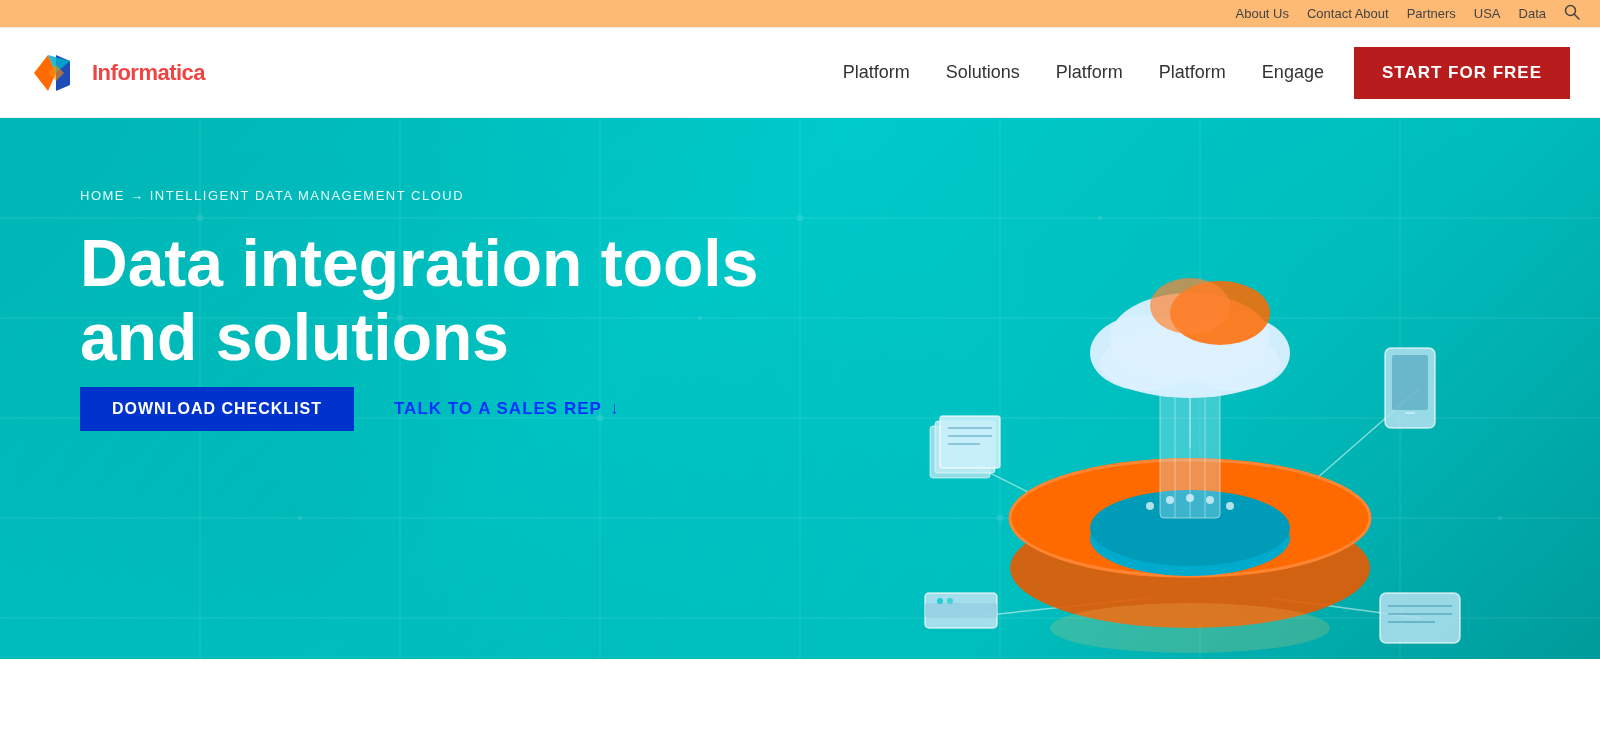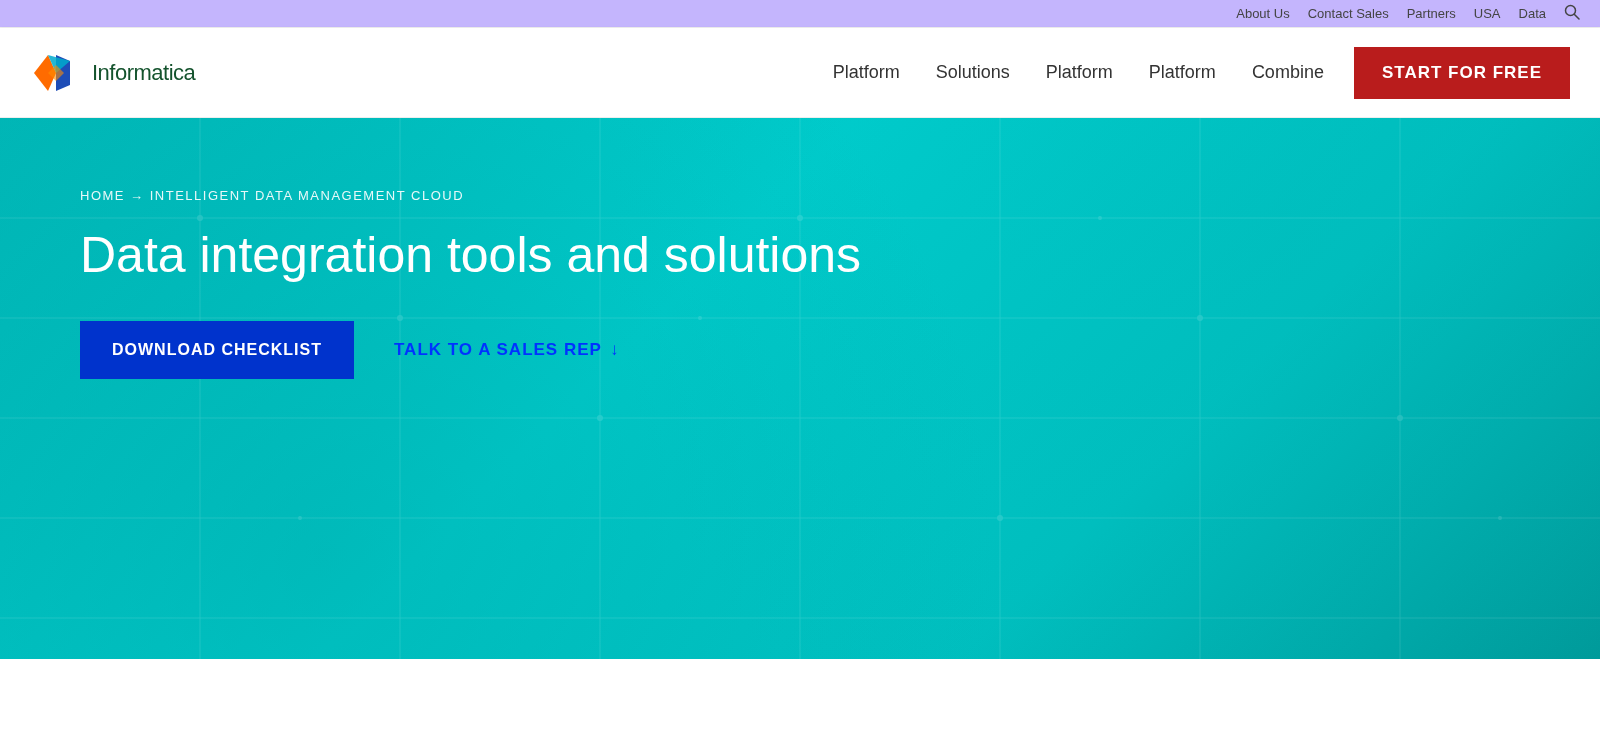--- a/index.html
+++ b/index.html
@@ -4,21 +4,21 @@
   <style>
     * { margin: 0; padding: 0; box-sizing: border-box; }
     body { font-family: Arial, sans-serif; width: 1600px; height: 731px; overflow: hidden; }
 
     
     .utility-bar {
       display: flex;
       justify-content: flex-end;
       align-items: center;
       padding: 4px 20px;
-      background: #c4b5fd;
+      background: #fdba74;
       border-bottom: 1px solid #eee;
       font-size: 13px;
       color: #444;
       gap: 18px;
     }
     .utility-bar a {
       color: #444;
       text-decoration: none;
       cursor: pointer;
     }
@@ -46,22 +46,22 @@
       gap: 10px;
       text-decoration: none;
       margin-right: auto;
     }
     .logo-icon {
       width: 52px;
       height: 52px;
     }
     .logo-text {
       font-size: 22px;
-      font-weight: normal;
-      color: #14532d;
+      font-weight: bold;
+      color: #ef4444;
       letter-spacing: -0.5px;
     }
     .nav-links {
       display: flex;
       align-items: center;
       gap: 36px;
       margin-right: 30px;
     }
     .nav-links a {
       font-size: 18px;
@@ -85,21 +85,20 @@
     
     .hero {
       background: linear-gradient(135deg, #00b8b8 0%, #00cccc 40%, #00bfbf 70%, #009999 100%);
       width: 100%;
       height: 541px;
       position: relative;
       overflow: hidden;
       display: flex;
       align-items: flex-start;
       padding: 50px 80px 0 80px;
-      flex-direction: column;
     }
 
     
     .hero::before {
       content: '';
       position: absolute;
       inset: 0;
       background-image:
         radial-gradient(circle at 20% 80%, rgba(0,150,150,0.3) 0%, transparent 50%),
         radial-gradient(circle at 80% 20%, rgba(0,180,180,0.2) 0%, transparent 50%);
@@ -114,42 +113,42 @@
     .breadcrumb {
       color: rgba(255,255,255,0.9);
       font-size: 13px;
       letter-spacing: 1.5px;
       text-transform: uppercase;
       margin-bottom: 24px;
       font-weight: 500;
     }
     .hero-title {
       color: #fff;
-      font-size: 50px;
-      font-weight: 400;
+      font-size: 66px;
+      font-weight: 700;
       line-height: 1.12;
-      margin-bottom: 38px;
+      margin-bottom: 12px;
     }
     .hero-subtitle {
       color: rgba(255,255,255,0.95);
       font-size: 20px;
       line-height: 1.55;
       margin-bottom: 48px;
       max-width: 580px;
     }
     .hero-buttons {
       display: flex;
       align-items: center;
       gap: 40px;
     }
     .download-btn {
       background: #0033cc;
       color: #fff;
       border: none;
-      padding: 20px 32px;
+      padding: 13px 32px;
       font-size: 16px;
       font-weight: bold;
       letter-spacing: 1px;
       cursor: pointer;
       text-transform: uppercase;
     }
     .sales-link {
       color: #0033ff;
       font-size: 17px;
       font-weight: 600;
@@ -184,21 +183,21 @@
       inset: 0;
       opacity: 0.15;
     }
 
   </style>
 </head>
 <body>
 
 <div class="utility-bar">
   <a>About Us</a>
-  <a>Contact Sales</a>
+  <a>Contact About</a>
   <a>Partners</a>
   <a>USA</a>
   <a>Data</a>
   <button class="search-icon-btn">
     <svg width="16" height="16" viewBox="0 0 16 16" fill="none">
       <circle cx="6.5" cy="6.5" r="5" stroke="#444" stroke-width="1.5"></circle>
       <line x1="10.5" y1="10.5" x2="15" y2="15" stroke="#444" stroke-width="1.5" stroke-linecap="round"></line>
     </svg>
   </button>
 </div>
@@ -217,21 +216,21 @@
       <polygon points="18,26 26,18 34,26 26,34" fill="#FF8C00" opacity="0.6"></polygon>
     </svg>
     <span class="logo-text">Informatica</span>
   </a>
 
   <div class="nav-links">
     <a>Platform</a>
     <a>Solutions</a>
     <a>Platform</a>
     <a>Platform</a>
-    <a>Combine</a>
+    <a>Engage</a>
   </div>
 
   <button class="start-btn">START FOR FREE</button>
 </nav>
 
 <section class="hero">
 
   <svg class="circuit-bg" viewBox="0 0 1600 541" preserveAspectRatio="xMidYMid slice">
 
     <line x1="0" y1="100" x2="1600" y2="100" stroke="white" stroke-width="0.8"></line>

